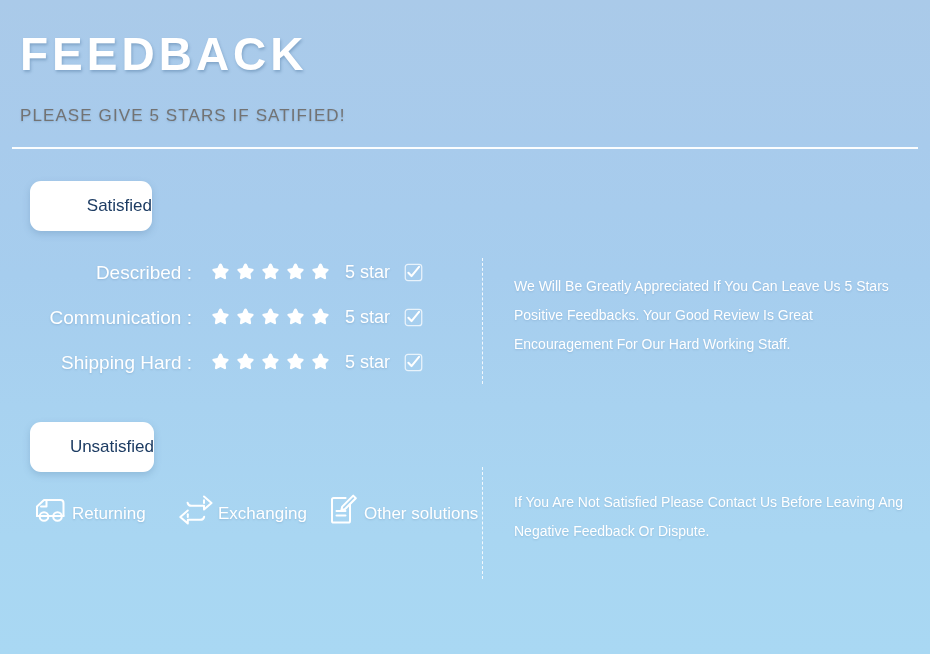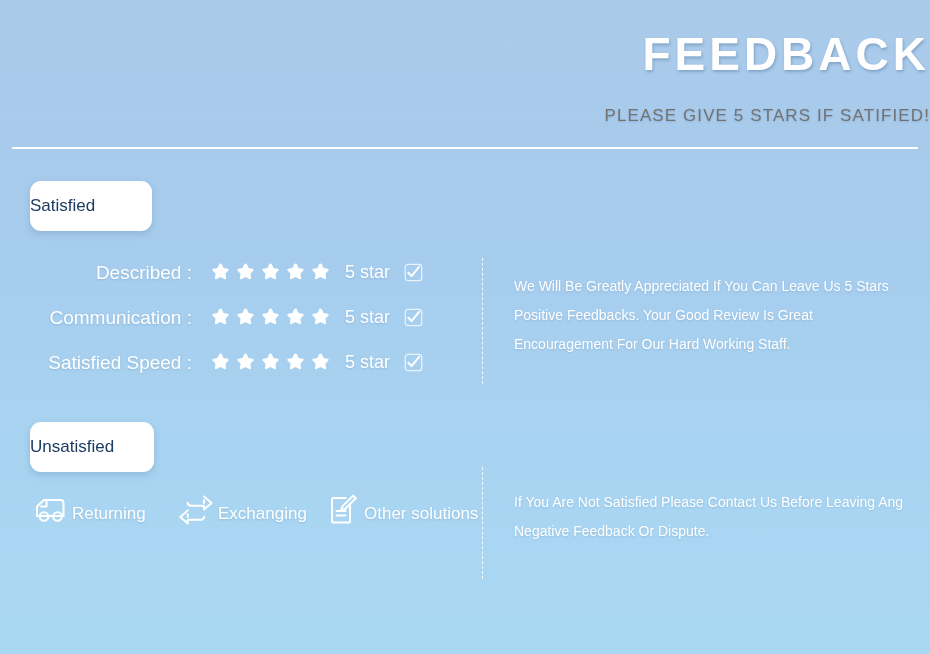--- a/index.html
+++ b/index.html
@@ -17,22 +17,23 @@
         #a6cdee 42%,
         #a8d2f0 62%,
         #a9d6f2 82%,
         #a9d8f3 100%);
     position: relative;
     overflow: hidden;
   }
 
   
   .header {
-    text-align: right;
+    text-align: left;
     padding-top: 30px;
+    padding-left: 20px;
   }
 
   .title {
     font-size: 46px;
     font-weight: bold;
     letter-spacing: 4px;
     color: #ffffff;
     text-shadow: 1px 2px 3px rgba(80,120,160,0.45);
     line-height: 1.08;
   }
@@ -58,21 +59,21 @@
   
   .badge {
     position: absolute;
     background: #ffffff;
     border-radius: 11px;
     box-shadow: 0 3px 7px rgba(70,110,150,0.25);
     color: #1d3c63;
     font-size: 17px;
     display: flex;
     align-items: center;
-    justify-content: flex-start;
+    justify-content: flex-end;
   }
   .badge-satisfied {
     left: 30px; top: 181px;
     width: 122px; height: 50px;
   }
   .badge-unsatisfied {
     left: 30px; top: 422px;
     width: 124px; height: 50px;
   }
 
@@ -227,21 +228,21 @@
         </svg>
     </span>
     <span class="rating-value">5 star</span>
     <svg class="checkbox" viewBox="0 0 24 24">
       <rect x="1.6" y="1.6" width="20.8" height="20.8" rx="3.5" fill="none" stroke="#ffffff" stroke-width="1.6" opacity="0.75"></rect>
       <path d="M5.5 12.3l4 4.2L19 4.8" fill="none" stroke="#ffffff" stroke-width="2.6" stroke-linecap="round" stroke-linejoin="round"></path>
     </svg>
   </div>
 
   <div class="rating-row">
-    <span class="rating-label">Satisfied Speed :</span>
+    <span class="rating-label">Shipping Hard :</span>
     <span class="stars">
       <svg class="star" viewBox="0 0 24 24">
           <path fill="#ffffff" d="M12 1.6c.7 0 1.2.5 1.5 1.1l2 4.2 4.4.7c1.5.2 1.9 1.5.9 2.5l-3.2 3.2.8 4.6c.2 1.4-.8 2.1-2 1.4L12 17.1l-4.4 2.2c-1.2.7-2.2 0-2-1.4l.8-4.6-3.2-3.2c-1-1-.6-2.3.9-2.5l4.4-.7 2-4.2c.3-.6.8-1.1 1.5-1.1z"></path>
         </svg>
       <svg class="star" viewBox="0 0 24 24">
           <path fill="#ffffff" d="M12 1.6c.7 0 1.2.5 1.5 1.1l2 4.2 4.4.7c1.5.2 1.9 1.5.9 2.5l-3.2 3.2.8 4.6c.2 1.4-.8 2.1-2 1.4L12 17.1l-4.4 2.2c-1.2.7-2.2 0-2-1.4l.8-4.6-3.2-3.2c-1-1-.6-2.3.9-2.5l4.4-.7 2-4.2c.3-.6.8-1.1 1.5-1.1z"></path>
         </svg>
       <svg class="star" viewBox="0 0 24 24">
           <path fill="#ffffff" d="M12 1.6c.7 0 1.2.5 1.5 1.1l2 4.2 4.4.7c1.5.2 1.9 1.5.9 2.5l-3.2 3.2.8 4.6c.2 1.4-.8 2.1-2 1.4L12 17.1l-4.4 2.2c-1.2.7-2.2 0-2-1.4l.8-4.6-3.2-3.2c-1-1-.6-2.3.9-2.5l4.4-.7 2-4.2c.3-.6.8-1.1 1.5-1.1z"></path>
         </svg>

